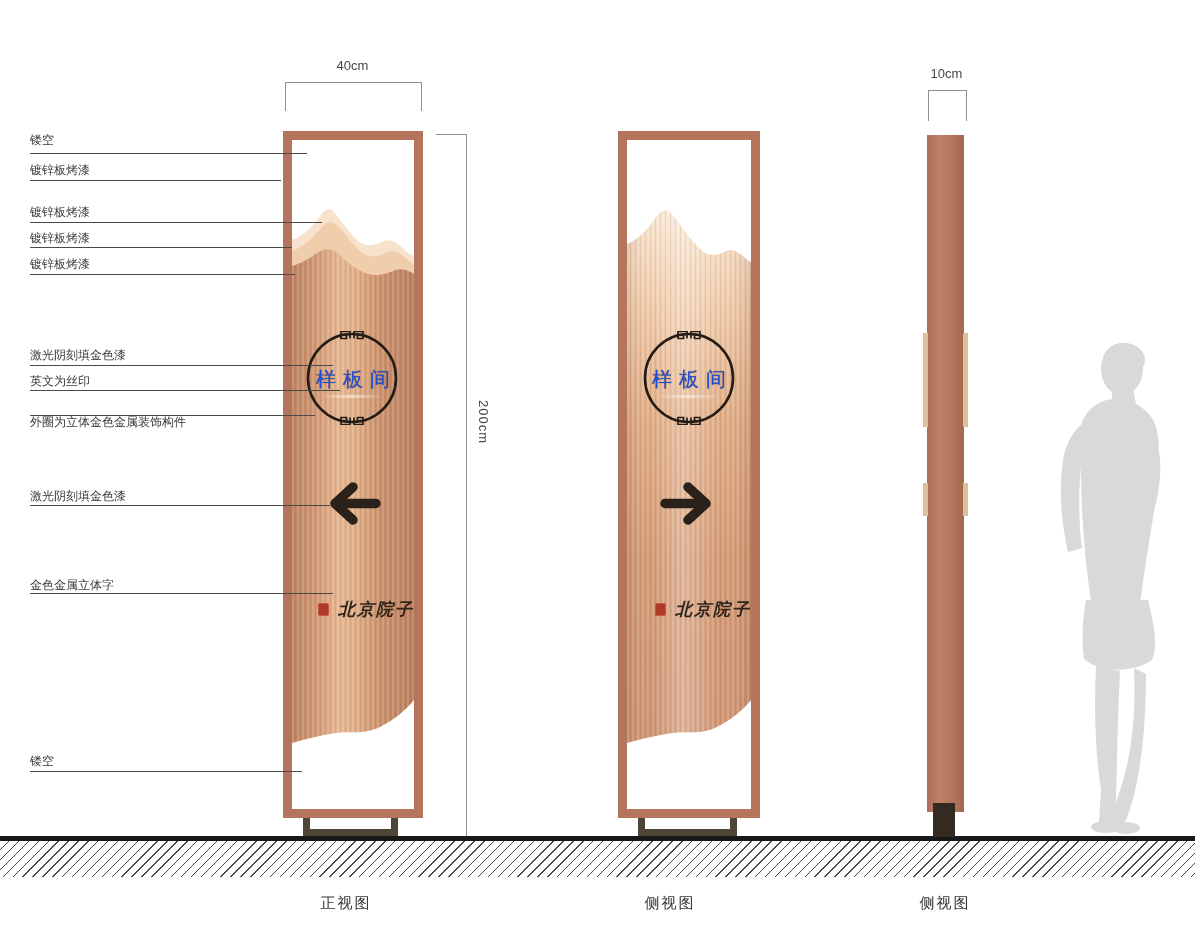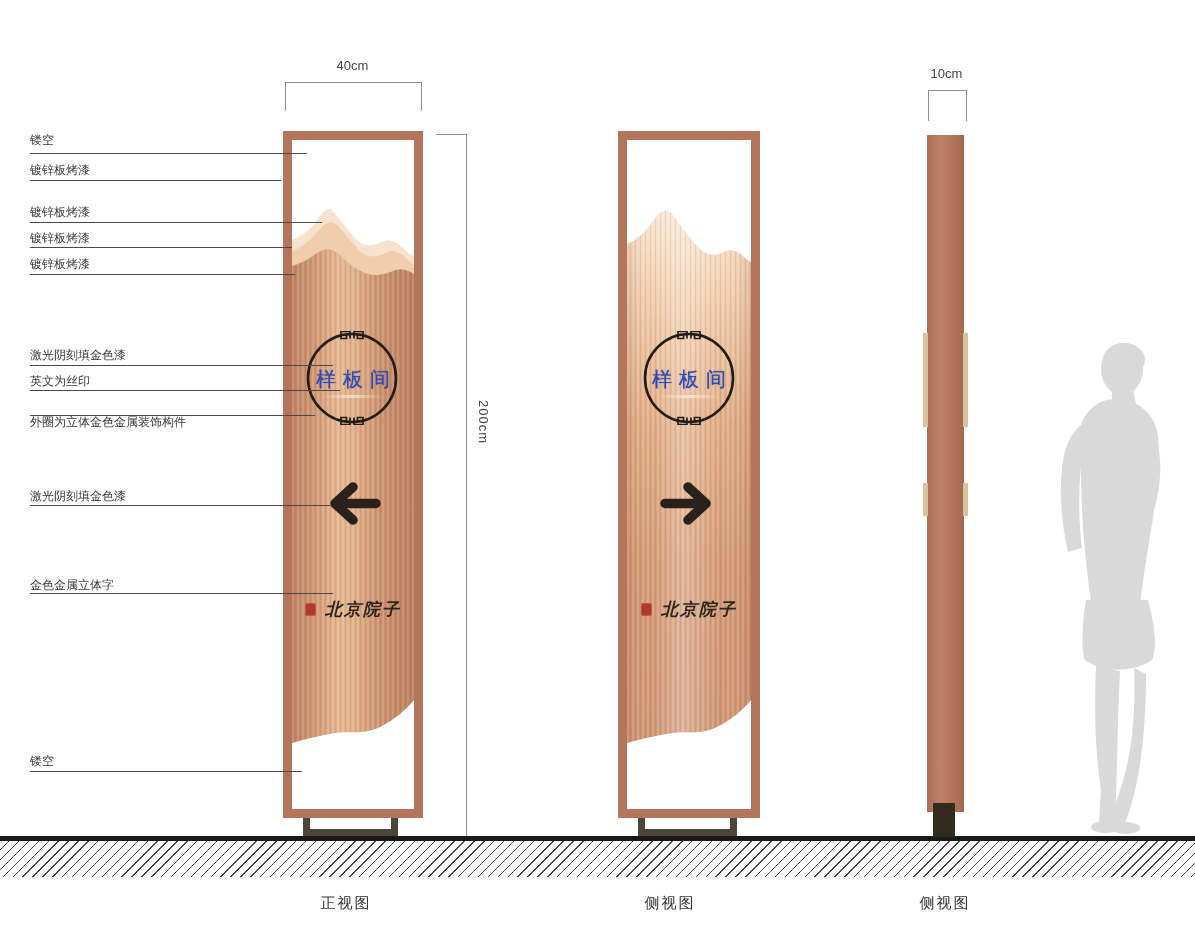--- a/index.html
+++ b/index.html
@@ -15,21 +15,21 @@
   .dim-seg{position:absolute;background:#8f8f8f;}
   .dim-vtext{position:absolute;writing-mode:vertical-rl;font-size:13px;color:#454545;letter-spacing:1px;}
   
   .frame{position:absolute;box-sizing:border-box;border:9px solid #b5745c;background:#ffffff;}
   .sidebar{position:absolute;background:linear-gradient(90deg,#a96f56 0%,#c0816a 35%,#b3755a 70%,#a2694f 100%);}
   .protrusion{position:absolute;background:#d9c29d;}
   .foot3{position:absolute;background:#342b20;z-index:3;}
   .panel-text{position:absolute;text-align:center;font-size:20px;letter-spacing:7px;padding-left:7px;box-sizing:border-box;
               color:#1d4ed8;text-shadow:0 0 1px rgba(98,66,46,.95);z-index:4;}
   .silk-smudge{position:absolute;height:3px;background:linear-gradient(90deg,rgba(255,248,240,.05),rgba(255,248,240,.55),rgba(255,248,240,.05));z-index:4;border-radius:2px;}
-  .brand-row{position:absolute;display:flex;align-items:center;justify-content:center;gap:9px;z-index:4;}
+  .brand-row{position:absolute;display:flex;align-items:center;justify-content:flex-end;gap:9px;z-index:4;}
   .seal{width:11px;height:13px;background:#b23a28;border-radius:2px;box-shadow:inset 0 0 0 1px rgba(255,255,255,.15);}
   .brand-text{font-family:"DejaVu Serif","Liberation Serif",serif;font-style:italic;font-weight:bold;
               font-size:17px;color:#2f241c;letter-spacing:2px;white-space:nowrap;}
   .stand{position:absolute;background:#4d4636;}
   
   .ground-line{position:absolute;left:0;width:1195px;top:836px;height:5px;background:#181818;}
   .ground-hatch{position:absolute;left:0;width:1195px;top:841px;height:36px;
     background:repeating-linear-gradient(135deg,transparent 0 6px,#474747 6px 7px);}
   .view-label{position:absolute;width:110px;text-align:center;font-size:15px;color:#333;letter-spacing:2px;}
   .emblem{position:absolute;z-index:4;}

